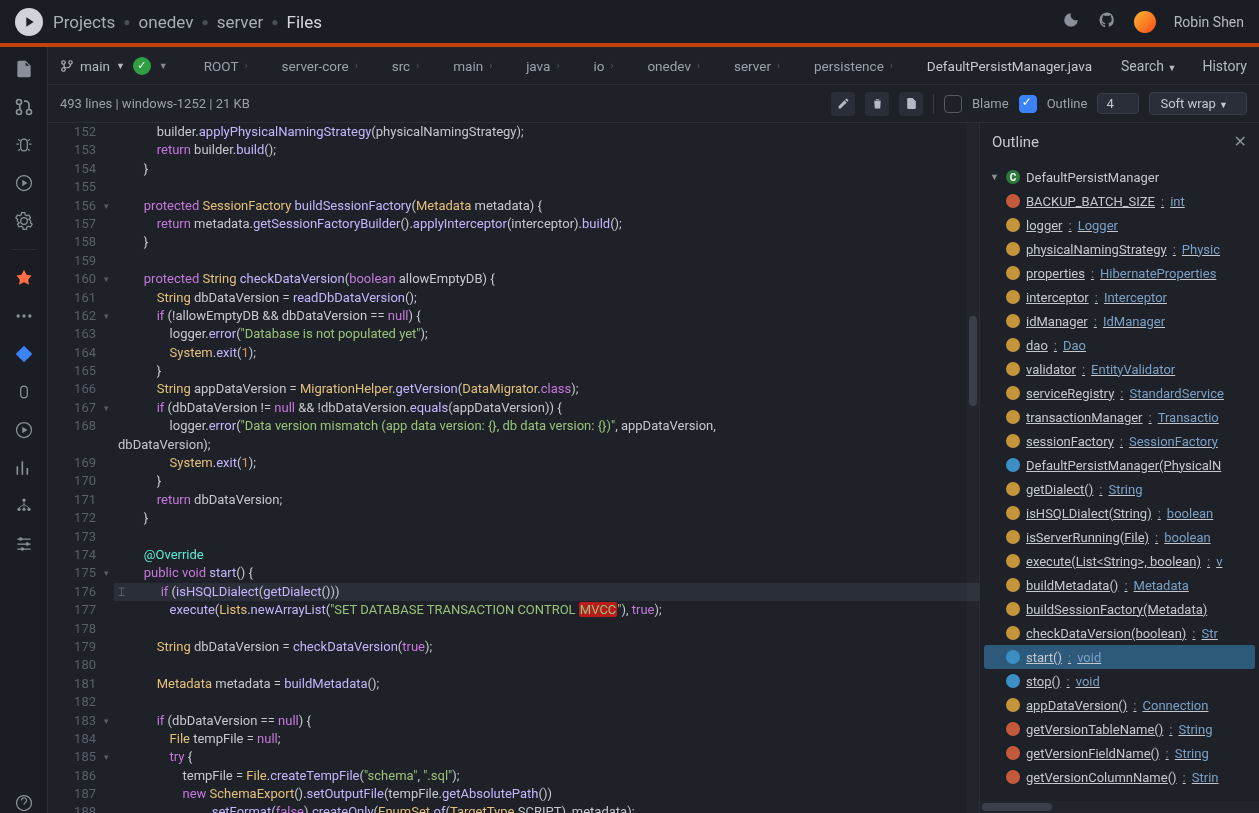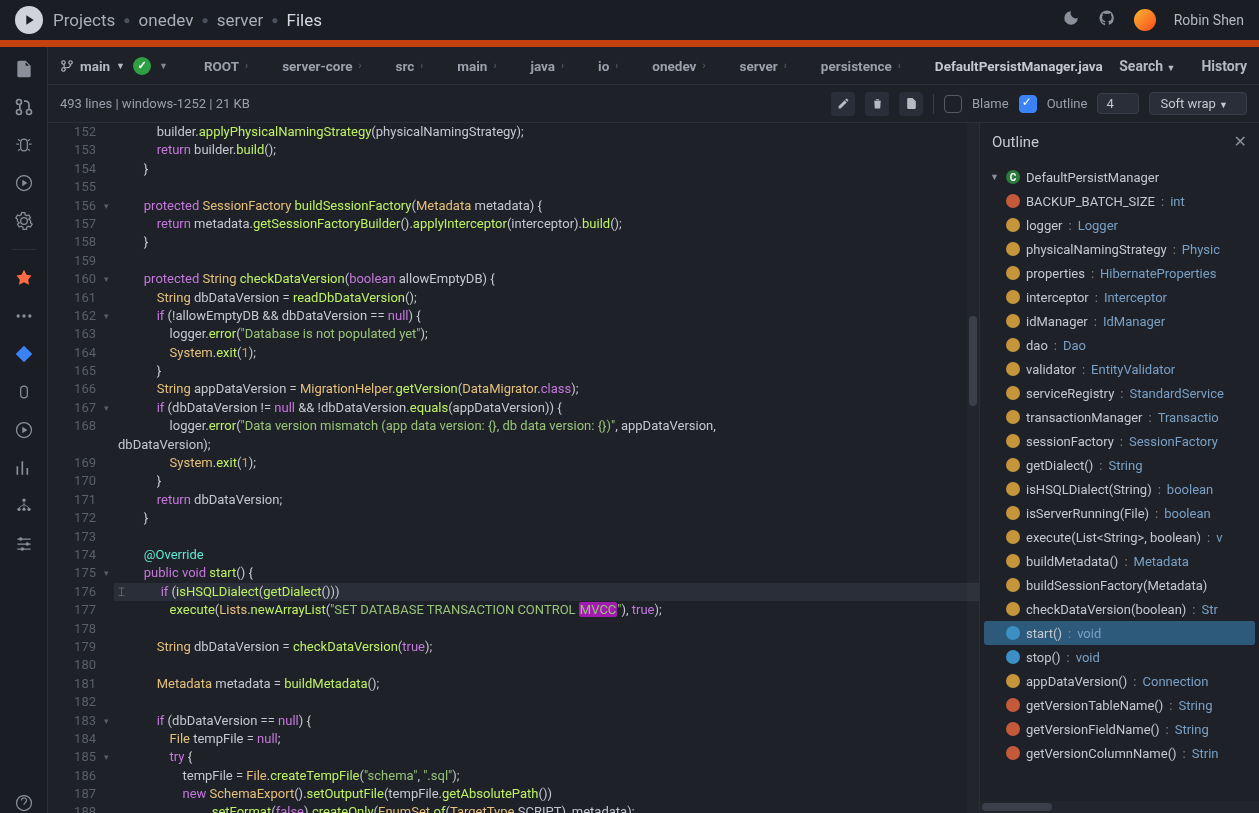--- a/index.html
+++ b/index.html
@@ -1,38 +1,38 @@
 <!DOCTYPE html>
 <html><head>
 <meta charset="utf-8">
 <style>
 * { margin: 0; padding: 0; box-sizing: border-box; font-family: -apple-system, BlinkMacSystemFont, "Segoe UI", Roboto, sans-serif; }
 body { background: #1e2128; color: #c5c8cf; overflow: hidden; width: 1259px; height: 813px; }
 a { text-decoration: none; color: inherit; }
 
-.top-bar { height: 47px; background: #1a1d23; display: flex; align-items: center; padding: 0 15px; border-bottom: 7px solid #c2410c; }
+.top-bar { height: 47px; background: #1a1d23; display: flex; align-items: center; padding: 0 15px; border-bottom: 4px solid #c2410c; }
 .logo-area { display: flex; align-items: center; gap: 10px; }
 .logo { width: 28px; height: 28px; background: #d0d3d9; border-radius: 50%; display: flex; align-items: center; justify-content: center; color: #1a1d23; font-size: 16px; }
 .breadcrumb-top { display: flex; align-items: center; gap: 8px; font-size: 17px; color: #a8adb7; }
 .breadcrumb-top .sep { color: #4a505c; font-size: 12px; }
 .breadcrumb-top .item { color: #a8adb7; }
 .breadcrumb-top .item.active { color: #d5d8df; }
 .top-right { margin-left: auto; display: flex; align-items: center; gap: 18px; }
 .top-right svg { width: 18px; height: 18px; fill: #8a8f99; }
 .avatar { width: 22px; height: 22px; border-radius: 50%; background: linear-gradient(135deg, #f7b733, #fc4a1a); }
 .username { font-size: 14px; color: #b5b9c2; }
 
 .side-bar { position: absolute; left: 0; top: 47px; bottom: 0; width: 48px; background: #1a1d23; border-right: 1px solid #2a2e38; display: flex; flex-direction: column; align-items: center; padding-top: 12px; gap: 18px; }
 .side-bar .icon { width: 20px; height: 20px; fill: #8a8f99; cursor: pointer; }
 .side-bar .spacer { flex: 1; }
 .side-bar .sep { width: 24px; height: 1px; background: #2a2e38; }
 
 .main { position: absolute; left: 48px; top: 47px; right: 0; bottom: 0; display: flex; flex-direction: column; }
 
-.path-bar { height: 38px; display: flex; align-items: center; padding: 0 12px; gap: 8px; border-bottom: 1px solid #2a2e38; font-size: 13.5px; font-weight: bold; }
+.path-bar { height: 38px; display: flex; align-items: center; padding: 0 12px; gap: 8px; border-bottom: 1px solid #2a2e38; font-size: 13.5px; }
 .branch-sel { display: flex; align-items: center; gap: 6px; color: #b5b9c2; }
 .status-dot { width: 18px; height: 18px; border-radius: 50%; background: #2ea043; display: flex; align-items: center; justify-content: center; color: #fff; font-size: 11px; }
 .path-crumbs { display: flex; align-items: center; gap: 6px; color: #9ba0ab; overflow: hidden; }
 .path-crumbs .chev { color: #555a66; font-size: 10px; }
 .path-crumbs .seg { white-space: nowrap; padding-left: 28px; }
 .path-crumbs .seg.last { color: #c5c8cf; }
 .path-right { margin-left: auto; display: flex; gap: 26px; font-size: 14px; color: #b5b9c2; align-items: center; }
 .chev-down { font-size: 9px; }
 
 .info-bar { height: 38px; display: flex; align-items: center; padding: 0 12px; border-bottom: 1px solid #2a2e38; font-size: 13px; color: #9ba0ab; gap: 14px; }
@@ -51,35 +51,35 @@
 .gutter { width: 56px; text-align: right; color: #5a5f6a; padding-right: 8px; user-select: none; flex-shrink: 0; }
 .gutter-line { height: 18.4px; }
 .fold-col { width: 10px; flex-shrink: 0; }
 .fold-mark { height: 18.4px; color: #5a5f6a; font-size: 9px; display: flex; align-items: center; }
 .code { flex: 1; overflow: hidden; white-space: pre; }
 .code-line { height: 18.4px; padding-left: 4px; }
 .code-line.hl { background: #2a2e38; }
 .kw { color: #c678dd; }
 .str { color: #98c379; }
 .cls { color: #e5c07b; }
-.fn { color: #bef264; }
+.fn { color: #c4b5fd; }
 .num { color: #d19a66; }
 .cmt { color: #5eead4; }
-.mark { background: #a21caf; border-radius: 2px; padding: 0 1px; }
+.mark { background: #b91c1c; border-radius: 2px; padding: 0 1px; }
 .cursor-caret { color: #888; font-size: 12px; }
 
 .scrollbar-v { position: absolute; right: 0; top: 0; bottom: 0; width: 12px; background: rgba(255,255,255,0.02); }
 .scroll-thumb { position: absolute; top: 28%; width: 8px; left: 2px; height: 90px; background: #3a3f4a; border-radius: 4px; }
 
 .outline { width: 280px; border-left: 1px solid #2a2e38; display: flex; flex-direction: column; background: #1e2128; }
 .outline-head { height: 38px; display: flex; align-items: center; padding: 0 12px; font-size: 15px; color: #c5c8cf; border-bottom: 1px solid transparent; }
 .outline-close { margin-left: auto; color: #8a8f99; cursor: pointer; font-size: 16px; }
 .outline-body { flex: 1; overflow-y: auto; overflow-x: hidden; padding: 4px 0; font-size: 13px; }
 .ol-item { display: flex; align-items: center; height: 24px; padding-left: 10px; gap: 6px; cursor: pointer; white-space: nowrap; }
-.ol-item.l2 { padding-left: 26px; }
+.ol-item.l2 { padding-left: 26px; text-decoration: underline; }
 .ol-item.sel { background: #2d5a7a; border-radius: 3px; margin: 0 4px; padding-left: 22px; }
 .ol-item .tw { color: #8a8f99; font-size: 9px; width: 10px; }
 .ol-badge { width: 14px; height: 14px; border-radius: 3px; display: flex; align-items: center; justify-content: center; font-size: 10px; font-weight: bold; flex-shrink: 0; }
 .badge-c { background: #2d7a3e; color: #fff; border-radius: 50%; }
 .badge-f { background: #c5953c; border-radius: 50%; }
 .badge-m { background: #3b8fc5; border-radius: 50%; }
 .badge-r { background: #c55a3b; border-radius: 50%; }
 .ol-name { color: #c5c8cf; }
 .ol-type { color: #7aa0c5; }
 .ol-sep { color: #888; }
@@ -403,20 +403,24 @@
             <span class="ol-sep"> : </span>
             <span class="ol-type">Transactio</span>
           </div>
           <div class="ol-item l2">
             <span class="ol-badge badge-f"></span>
             <span class="ol-name">sessionFactory</span>
             <span class="ol-sep"> : </span>
             <span class="ol-type">SessionFactory</span>
           </div>
           <div class="ol-item l2">
+            <span class="ol-badge badge-m"></span>
+            <span class="ol-name">DefaultPersistManager(PhysicalN</span>
+          </div>
+          <div class="ol-item l2">
             <span class="ol-badge badge-f"></span>
             <span class="ol-name">getDialect()</span>
             <span class="ol-sep"> : </span>
             <span class="ol-type">String</span>
           </div>
           <div class="ol-item l2">
             <span class="ol-badge badge-f"></span>
             <span class="ol-name">isHSQLDialect(String)</span>
             <span class="ol-sep"> : </span>
             <span class="ol-type">boolean</span>

